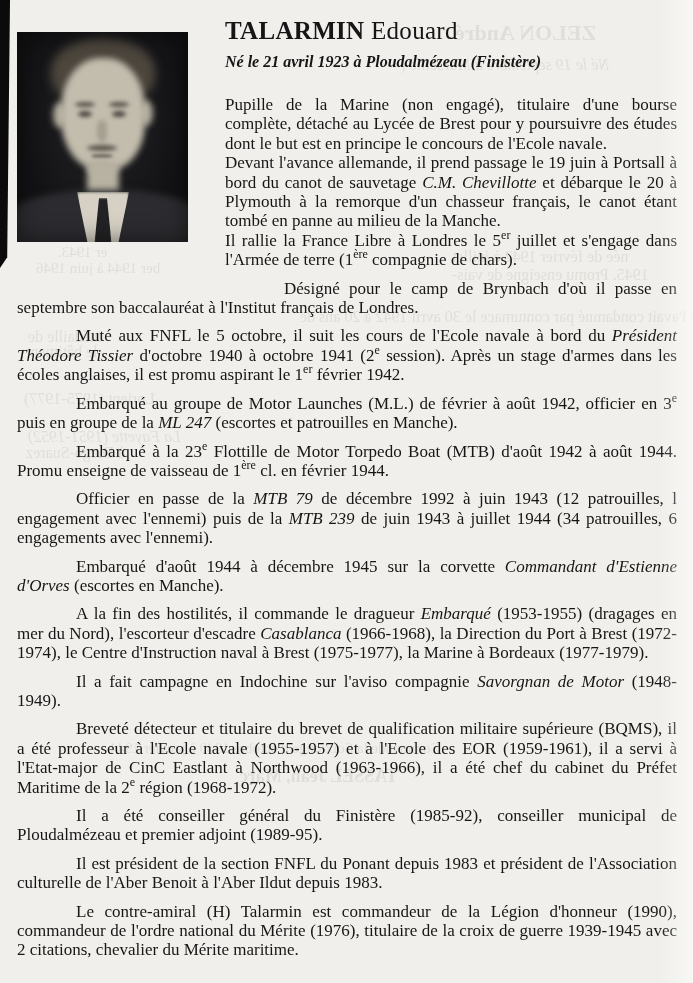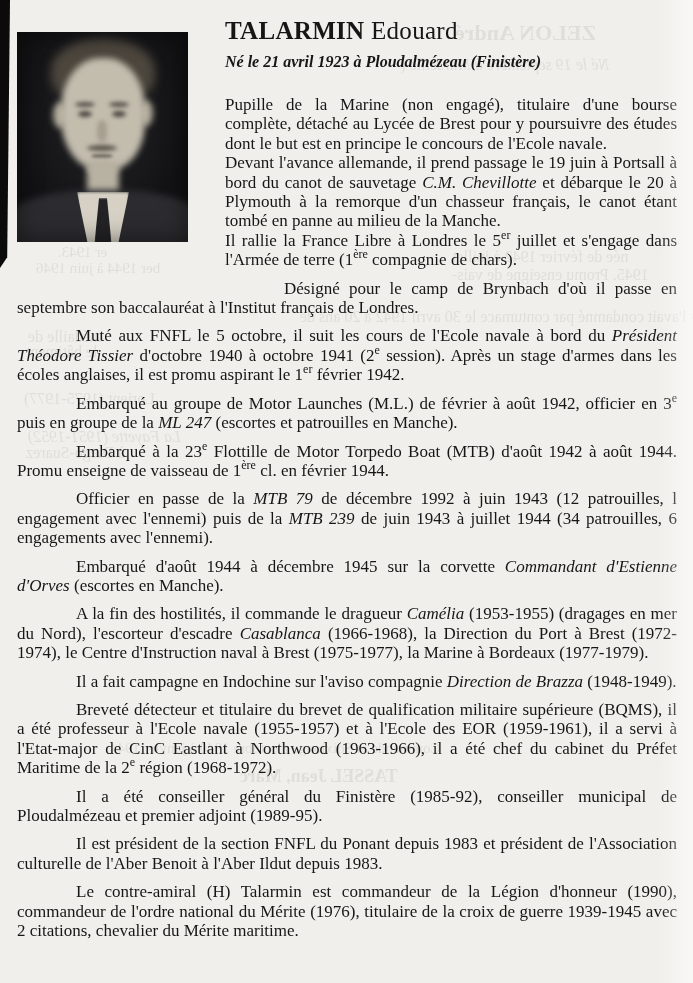--- a/index.html
+++ b/index.html
@@ -139,22 +139,22 @@
     <div class="bodytext">
         <p class="para side"><span>Pupille de la Marine (non engagé), titulaire d'une bourse complète, détaché au Lycée de Brest pour y poursuivre des études dont le but est en principe le concours de l'Ecole navale.</span></p>
         <p class="para side"><span>Devant l'avance allemande, il prend passage le 19 juin à Portsall à bord du canot de sauvetage </span><i>C.M. Chevillotte</i><span> et débarque le 20 à Plymouth à la remorque d'un chasseur français, le canot étant tombé en panne au milieu de la Manche.</span></p>
         <p class="para side"><span>Il rallie la France Libre à Londres le 5</span><sup>er</sup><span> juillet et s'engage dans l'Armée de terre (1</span><sup>ère</sup><span> compagnie de chars).</span></p>
         <p class="para main"><span>Désigné pour le camp de Brynbach d'où il passe en septembre son baccalauréat à l'Institut français de Londres.</span></p>
         <p class="para main"><span>Muté aux FNFL le 5 octobre, il suit les cours de l'Ecole navale à bord du </span><i>Président Théodore Tissier</i><span> d'octobre 1940 à octobre 1941 (2</span><sup>e</sup><span> session). Après un stage d'armes dans les écoles anglaises, il est promu aspirant le 1</span><sup>er</sup><span> février 1942.</span></p>
         <p class="para main"><span>Embarqué au groupe de Motor Launches (M.L.) de février à août 1942, officier en 3</span><sup>e</sup><span> puis en groupe de la </span><i>ML 247</i><span> (escortes et patrouilles en Manche).</span></p>
         <p class="para main"><span>Embarqué à la 23</span><sup>e</sup><span> Flottille de Motor Torpedo Boat (MTB) d'août 1942 à août 1944. Promu enseigne de vaisseau de 1</span><sup>ère</sup><span> cl. en février 1944.</span></p>
         <p class="para main"><span>Officier en passe de la </span><i>MTB 79</i><span> de décembre 1992 à juin 1943 (12 patrouilles, l engagement avec l'ennemi) puis de la </span><i>MTB 239</i><span> de juin 1943 à juillet 1944 (34 patrouilles, 6 engagements avec l'ennemi).</span></p>
         <p class="para main"><span>Embarqué d'août 1944 à décembre 1945 sur la corvette </span><i>Commandant d'Estienne d'Orves</i><span> (escortes en Manche).</span></p>
-        <p class="para main"><span>A la fin des hostilités, il commande le dragueur </span><i>Camélia</i><span> (1953-1955) (dragages en mer du Nord), l'escorteur d'escadre </span><i>Casablanca</i><span> (1966-1968), la Direction du Port à Brest (1972-1974), le Centre d'Instruction naval à Brest (1975-1977), la Marine à Bordeaux (1977-1979).</span></p>
-        <p class="para main"><span>Il a fait campagne en Indochine sur l'aviso compagnie </span><i>Direction de Brazza</i><span> (1948-1949).</span></p>
+        <p class="para main"><span>A la fin des hostilités, il commande le dragueur </span><i>Embarqué</i><span> (1953-1955) (dragages en mer du Nord), l'escorteur d'escadre </span><i>Casablanca</i><span> (1966-1968), la Direction du Port à Brest (1972-1974), le Centre d'Instruction naval à Brest (1975-1977), la Marine à Bordeaux (1977-1979).</span></p>
+        <p class="para main"><span>Il a fait campagne en Indochine sur l'aviso compagnie </span><i>Savorgnan de Motor</i><span> (1948-1949).</span></p>
         <p class="para main"><span>Breveté détecteur et titulaire du brevet de qualification militaire supérieure (BQMS), il a été professeur à l'Ecole navale (1955-1957) et à l'Ecole des EOR (1959-1961), il a servi à l'Etat-major de CinC Eastlant à Northwood (1963-1966), il a été chef du cabinet du Préfet Maritime de la 2</span><sup>e</sup><span> région (1968-1972).</span></p>
         <p class="para main"><span>Il a été conseiller général du Finistère (1985-92), conseiller municipal de Ploudalmézeau et premier adjoint (1989-95).</span></p>
         <p class="para main"><span>Il est président de la section FNFL du Ponant depuis 1983 et président de l'Association culturelle de l'Aber Benoit à l'Aber Ildut depuis 1983.</span></p>
         <p class="para main"><span>Le contre-amiral (H) Talarmin est commandeur de la Légion d'honneur (1990), commandeur de l'ordre national du Mérite (1976), titulaire de la croix de guerre 1939-1945 avec 2 citations, chevalier du Mérite maritime.</span></p>
       </div>
 
   </div>
 
   <div class="page-edge"></div>
 </div>

